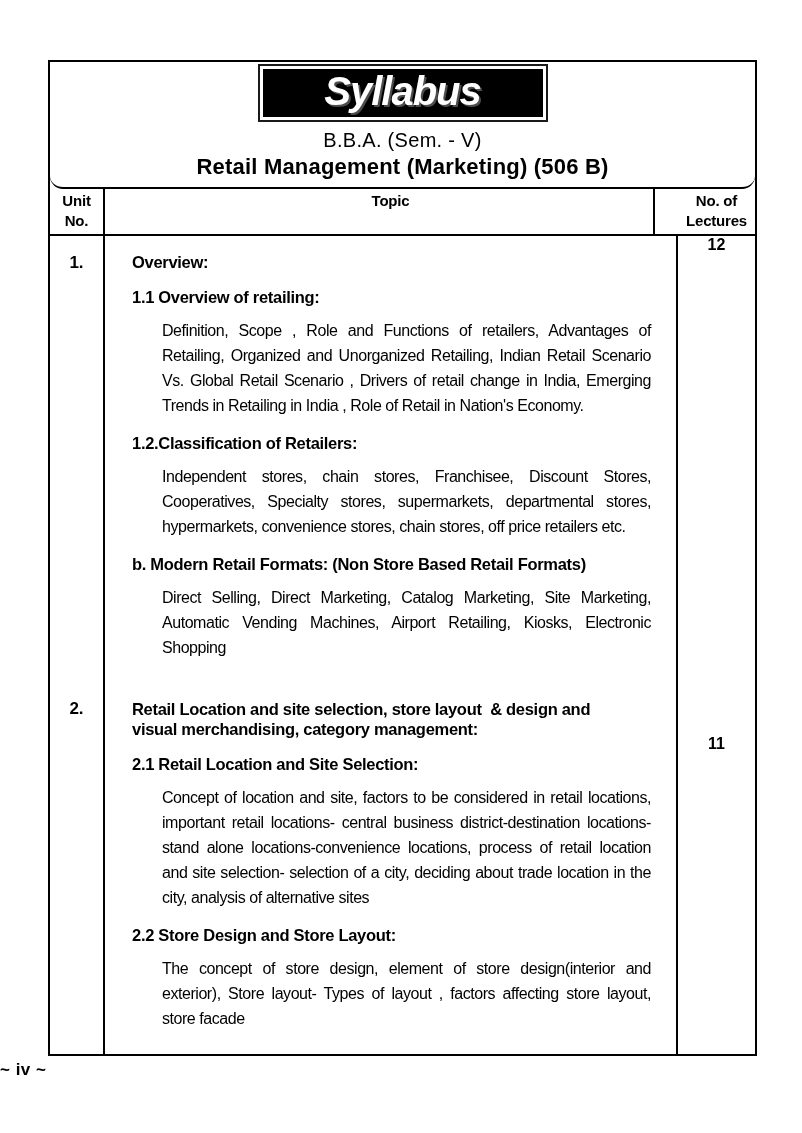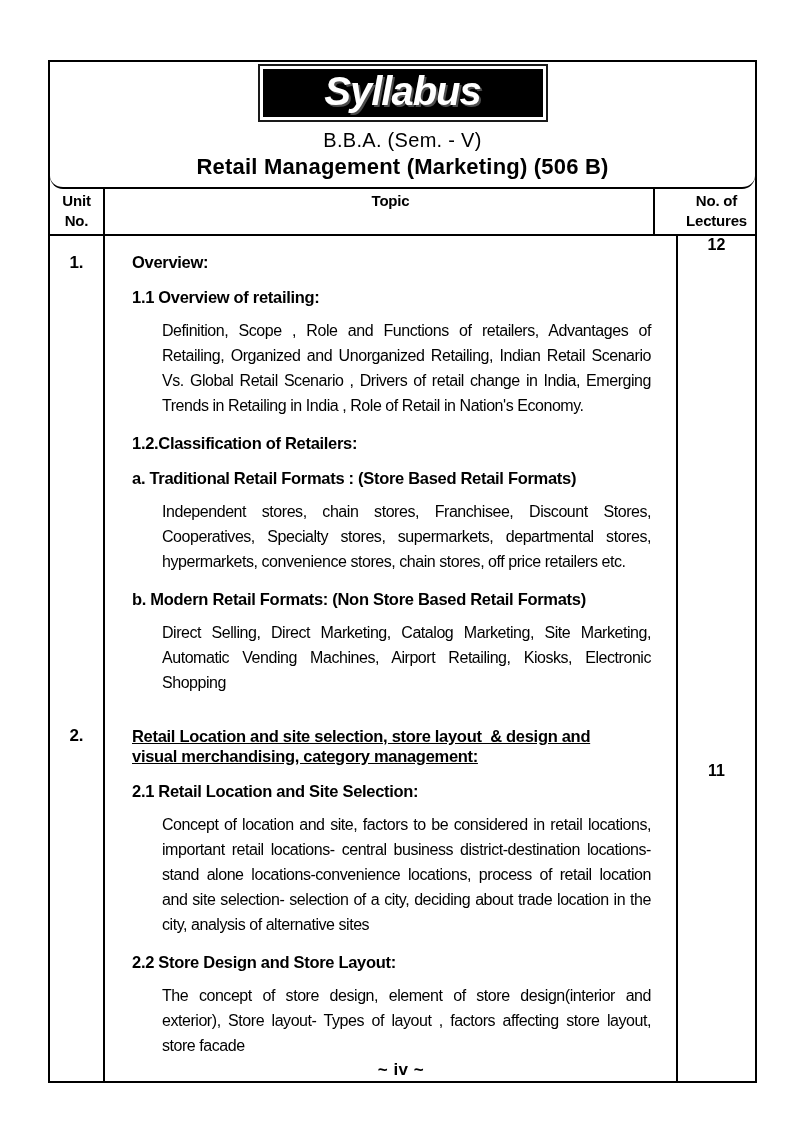--- a/index.html
+++ b/index.html
@@ -113,21 +113,20 @@
     letter-spacing: -0.3px;
     line-height: 19px;
   }
   .t-heading-tall {
     font-weight: bold;
     font-size: 16.5px;
     letter-spacing: -0.3px;
     line-height: 20px;
     margin-bottom: 9px;
     white-space: pre-wrap;
-    text-decoration: underline;
   }
   .t-sub {
     font-weight: bold;
     font-size: 16.5px;
     letter-spacing: -0.3px;
     line-height: 19px;
     margin-top: 16px;
   }
   .t-para {
     font-size: 16px;
@@ -136,21 +135,20 @@
     text-align: justify;
     margin: 11px 0 13px 0;
     padding-left: 30px;
   }
   
   .page-footer {
     position: absolute;
     left: 0;
     top: 1060px;
     width: 802px;
-    text-align: center;
     font-weight: bold;
     font-size: 17px;
     letter-spacing: 0.5px;
   }
 </style>
 </head>
 <body>
 
 <div class="page">
 
@@ -172,21 +170,20 @@
 Lectures</div>
     </div>
 
     <div class="unit-row first">
       <div class="unit-cell cell-br">1.</div>
       <div class="topic-cell cell-br">
         <div class="t-heading">Overview:</div>
         <div class="t-sub">1.1 Overview of retailing:</div>
         <div class="t-para">Definition, Scope , Role and Functions of retailers, Advantages of Retailing, Organized and Unorganized Retailing, Indian Retail Scenario Vs. Global Retail Scenario , Drivers of retail change in India, Emerging Trends in Retailing in India , Role of Retail in Nation's Economy.</div>
         <div class="t-sub">1.2.Classification of Retailers:</div>
-        <div class="t-sub">a. Traditional Retail Formats : (Store Based Retail Formats)</div>
         <div class="t-para">Independent stores, chain stores, Franchisee, Discount Stores, Cooperatives, Specialty stores, supermarkets, departmental stores, hypermarkets, convenience stores, chain stores, off price retailers etc.</div>
         <div class="t-sub">b. Modern Retail Formats: (Non Store Based Retail Formats)</div>
         <div class="t-para">Direct Selling, Direct Marketing, Catalog Marketing, Site Marketing, Automatic Vending Machines, Airport Retailing, Kiosks, Electronic Shopping</div>
       </div>
       <div class="lect-cell">12</div>
     </div>
 
     <div class="unit-row second">
       <div class="unit-cell cell-br pt-sm">2.</div>
       <div class="topic-cell cell-br" style="padding-top:8px;">

